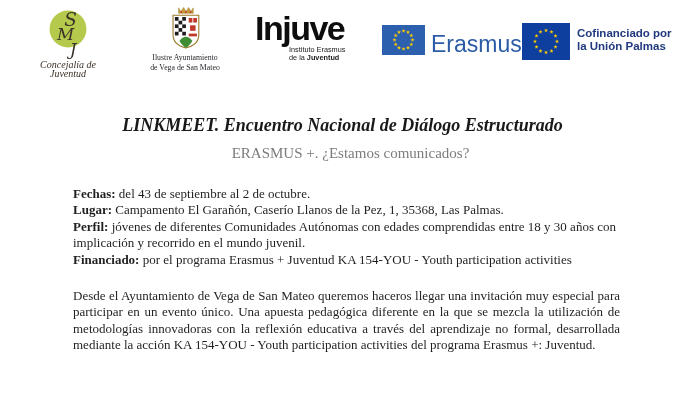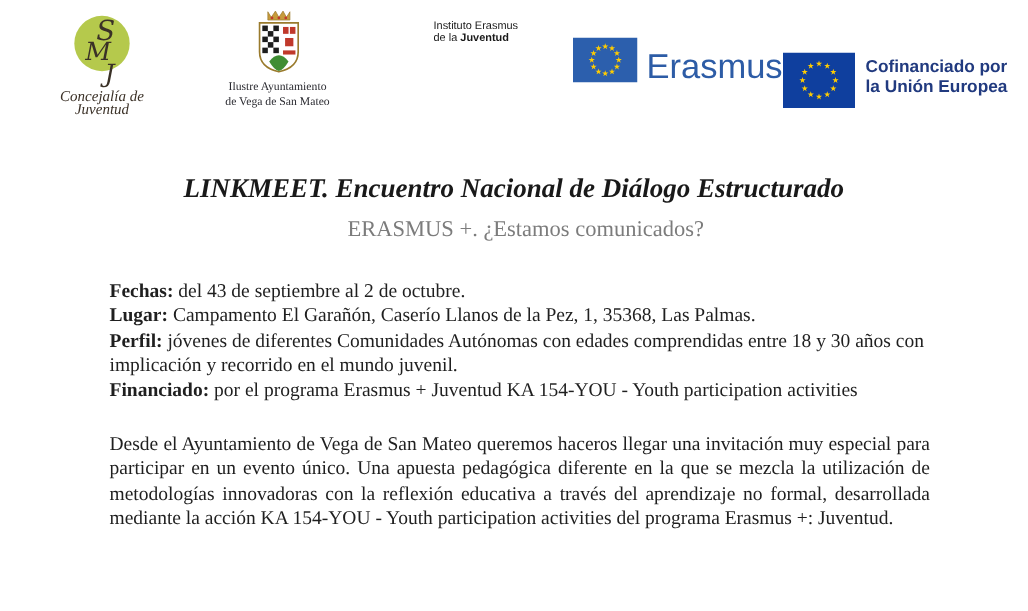--- a/index.html
+++ b/index.html
@@ -12,21 +12,21 @@
   .logo { position:absolute; }
   .logo-concejalia { left:28px; top:8px; width:80px; text-align:center; }
   .logo-concejalia .cap { font-size:10px; line-height:9px; color:#3b3127; margin-top:0;font-style:italic; }
   .logo-ayto { left:145px; top:6px; width:80px; text-align:center; }
   .logo-ayto .cap { font-size:7.8px; line-height:9px; color:#2a2a30; margin-top:1px; }
   .logo-injuve { left:255px; top:12px; font-family:"Liberation Sans", sans-serif; }
   .injuve-word { font-weight:800; font-size:34px; line-height:33px; letter-spacing:-1.5px; color:#0d0d0d; }
   .injuve-sub { margin-left:34px; margin-top:1px; font-size:7.3px; line-height:8px; color:#1a1a1a; }
   .logo-erasmus { left:382px; top:25px; display:flex; align-items:flex-end; }
   .erasmus-text { font-family:"Liberation Sans", sans-serif; font-size:23px; line-height:21px; color:#2d5ca6; margin-left:6px; }
-  .logo-cofunded { left:522px; top:35px; display:flex; }
+  .logo-cofunded { left:522px; top:23px; display:flex; }
   .cofunded-text { font-family:"Liberation Sans", sans-serif; font-weight:bold; font-size:11.5px; line-height:13px; color:#213a7f; margin-left:7px; margin-top:4px; }
 
   
   .title { position:absolute; left:0; right:0; top:115px; margin:0; text-align:center;
            font-size:18px; font-weight:700; color:#191919;font-style:italic; }
   .subtitle { position:absolute; left:16px; right:0; top:145px; margin:0; text-align:center;
               font-size:15px; font-weight:400; color:#7c7c7c; }
   .details { position:absolute; left:73px; width:547px; top:186px;
              font-size:13px; line-height:16.4px; }
   .detail b { font-weight:700; }
@@ -80,20 +80,21 @@
         <rect x="25.5" y="21" width="6" height="6" fill="#c0392b"></rect>
         <rect x="24" y="30" width="9" height="3" fill="#c0392b"></rect>
         <path d="M14,38 q7,-9 14,0 q-3.5,6 -7,7 q-3.5,-1 -7,-7 z" fill="#3f8d33"></path>
       </g>
     </svg>
     <div class="cap">Ilustre Ayuntamiento</div>
     <div class="cap">de Vega de San Mateo</div>
   </div>
 
   <div class="logo logo-injuve">
+    <div class="injuve-word">Injuve</div>
     <div class="injuve-sub">
       <div>Instituto Erasmus</div>
       <div><span>de la </span><b>Juventud</b></div>
     </div>
   </div>
 
   <div class="logo logo-erasmus">
     <svg width="43" height="30" viewBox="0 0 43 30">
       <rect width="43" height="30" fill="#2c5fad"></rect>
       <g fill="#ffcc00">
@@ -127,21 +128,21 @@
         <use href="#eu-star" transform="translate(24,29.5)"></use>
           <use href="#eu-star" transform="translate(18.5,28.03)"></use>
         <use href="#eu-star" transform="translate(14.47,24)"></use>
           <use href="#eu-star" transform="translate(13,18.5)"></use>
         <use href="#eu-star" transform="translate(14.47,13)"></use>
           <use href="#eu-star" transform="translate(18.5,8.97)"></use>
       </g>
     </svg>
     <div class="cofunded-text">
       <div>Cofinanciado por</div>
-      <div>la Unión Europea</div>
+      <div>la Unión Palmas</div>
     </div>
   </div>
 
   <h1 class="title">LINKMEET. Encuentro Nacional de Diálogo Estructurado</h1>
   <h2 class="subtitle">ERASMUS +. ¿Estamos comunicados?</h2>
 
   <div class="details">
     <div class="detail"><b>Fechas:</b><span> del 43 de septiembre al 2 de octubre.</span></div>
     <div class="detail"><b>Lugar:</b><span> Campamento El Garañón, Caserío Llanos de la Pez, 1, 35368, Las Palmas.</span></div>
     <div class="detail"><b>Perfil:</b><span> jóvenes de diferentes Comunidades Autónomas con edades comprendidas entre 18 y 30 años con implicación y recorrido en el mundo juvenil.</span></div>

